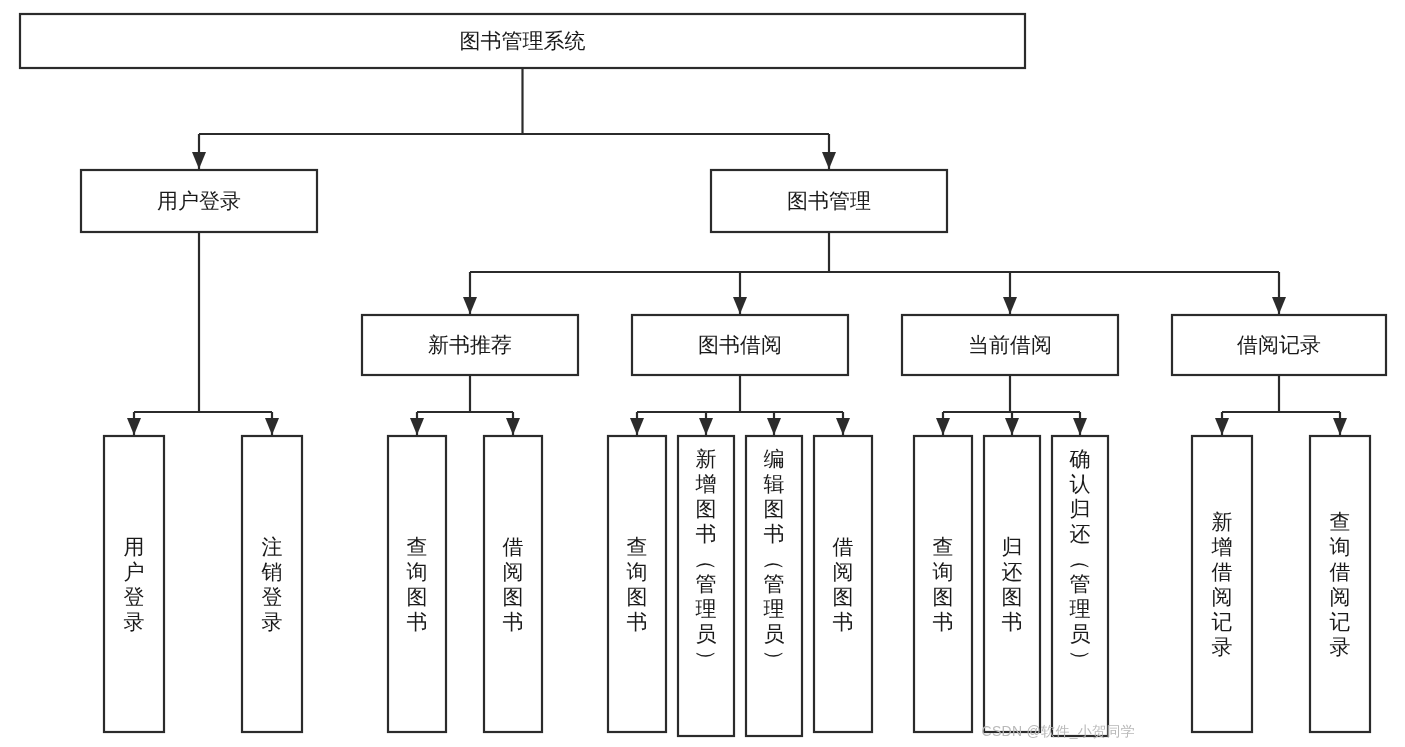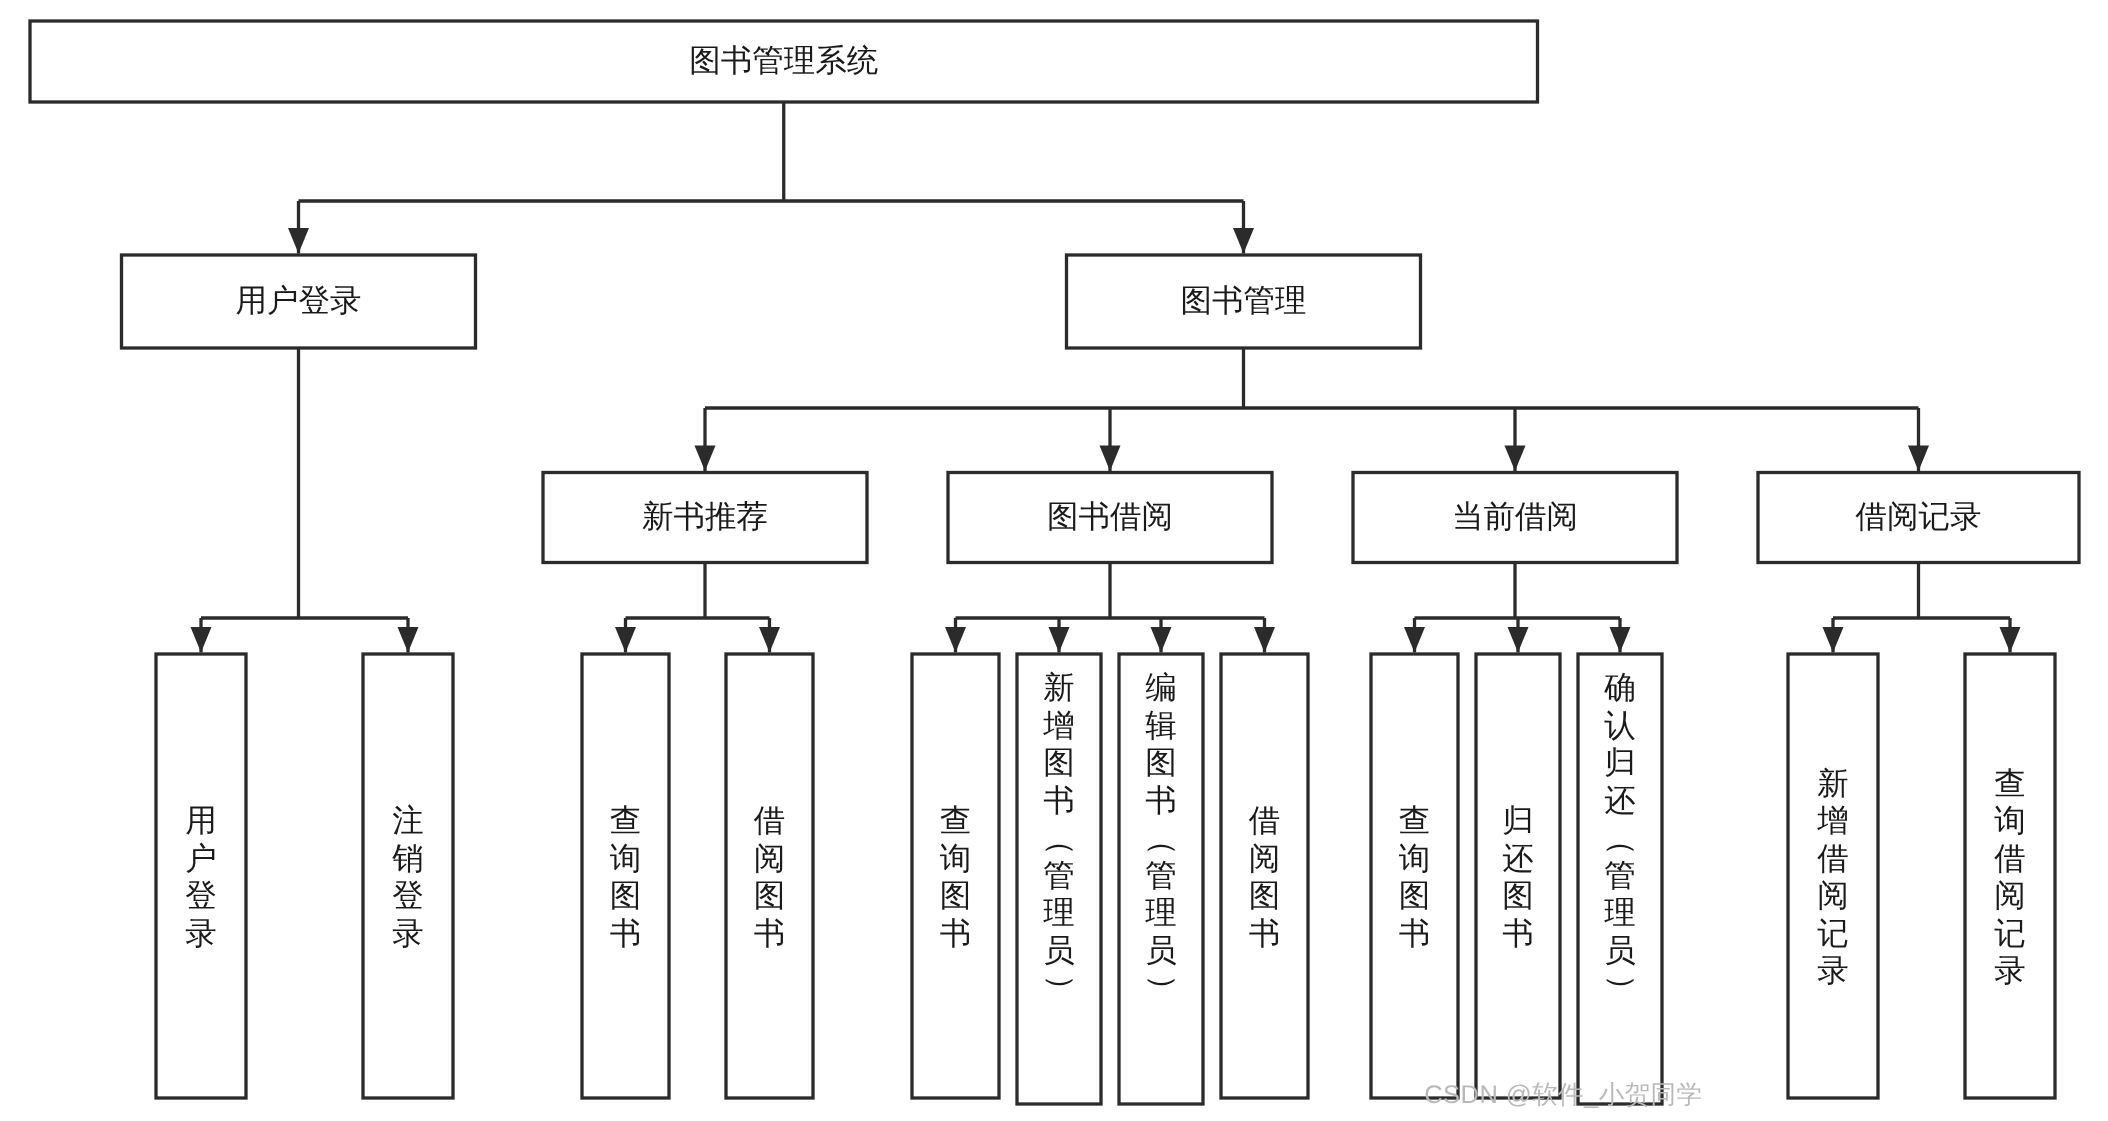--- a/index.html
+++ b/index.html
@@ -52,21 +52,21 @@
     font-family: "Liberation Sans", "DejaVu Sans", sans-serif;
     font-size: 21px;
     fill: #1a1a1a;
     text-anchor: middle;
   }
   .watermark-text {
     position: absolute;
     right: 8px;
     bottom: 6px;
     font-family: "Liberation Sans", "DejaVu Sans", sans-serif;
-    font-size: 17px;
+    font-size: 14px;
     color: #b9b9b9;
     white-space: nowrap;
     letter-spacing: 0.3px;
     user-select: none;
   }
 </style>
 </head>
 <body>
 
 <div id="diagram-root">

